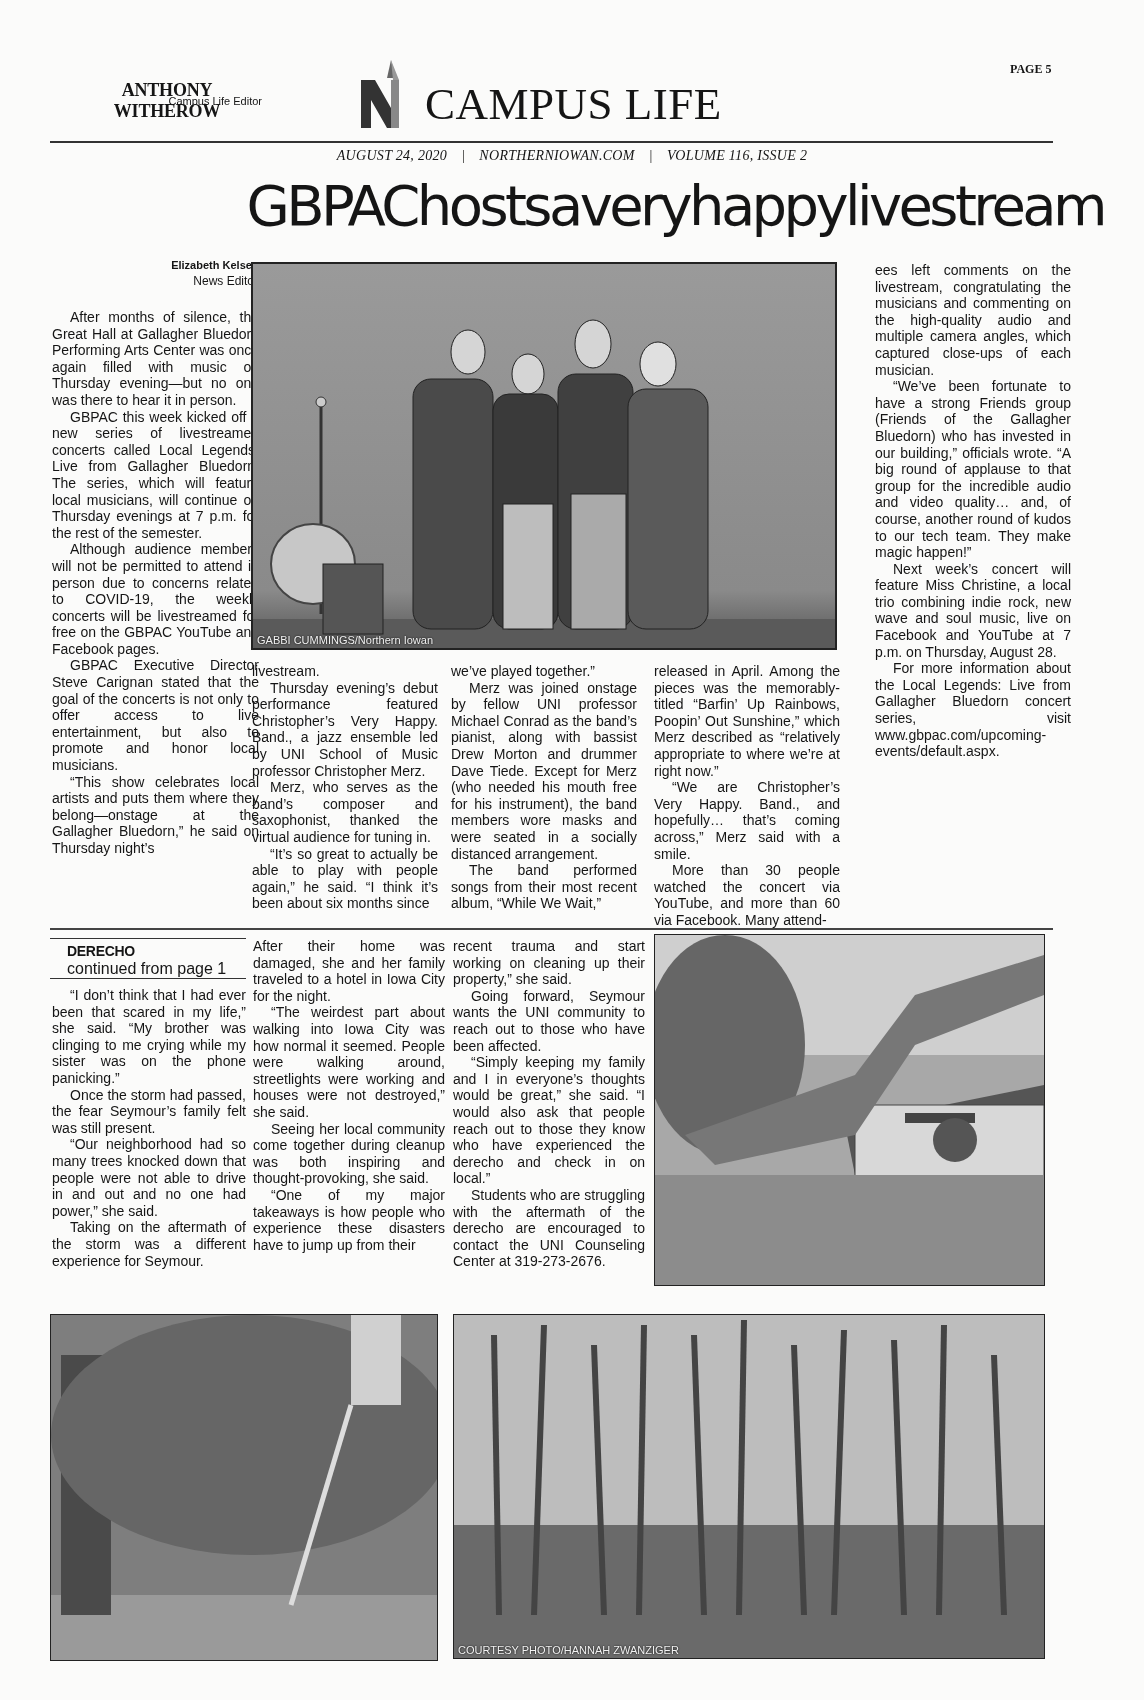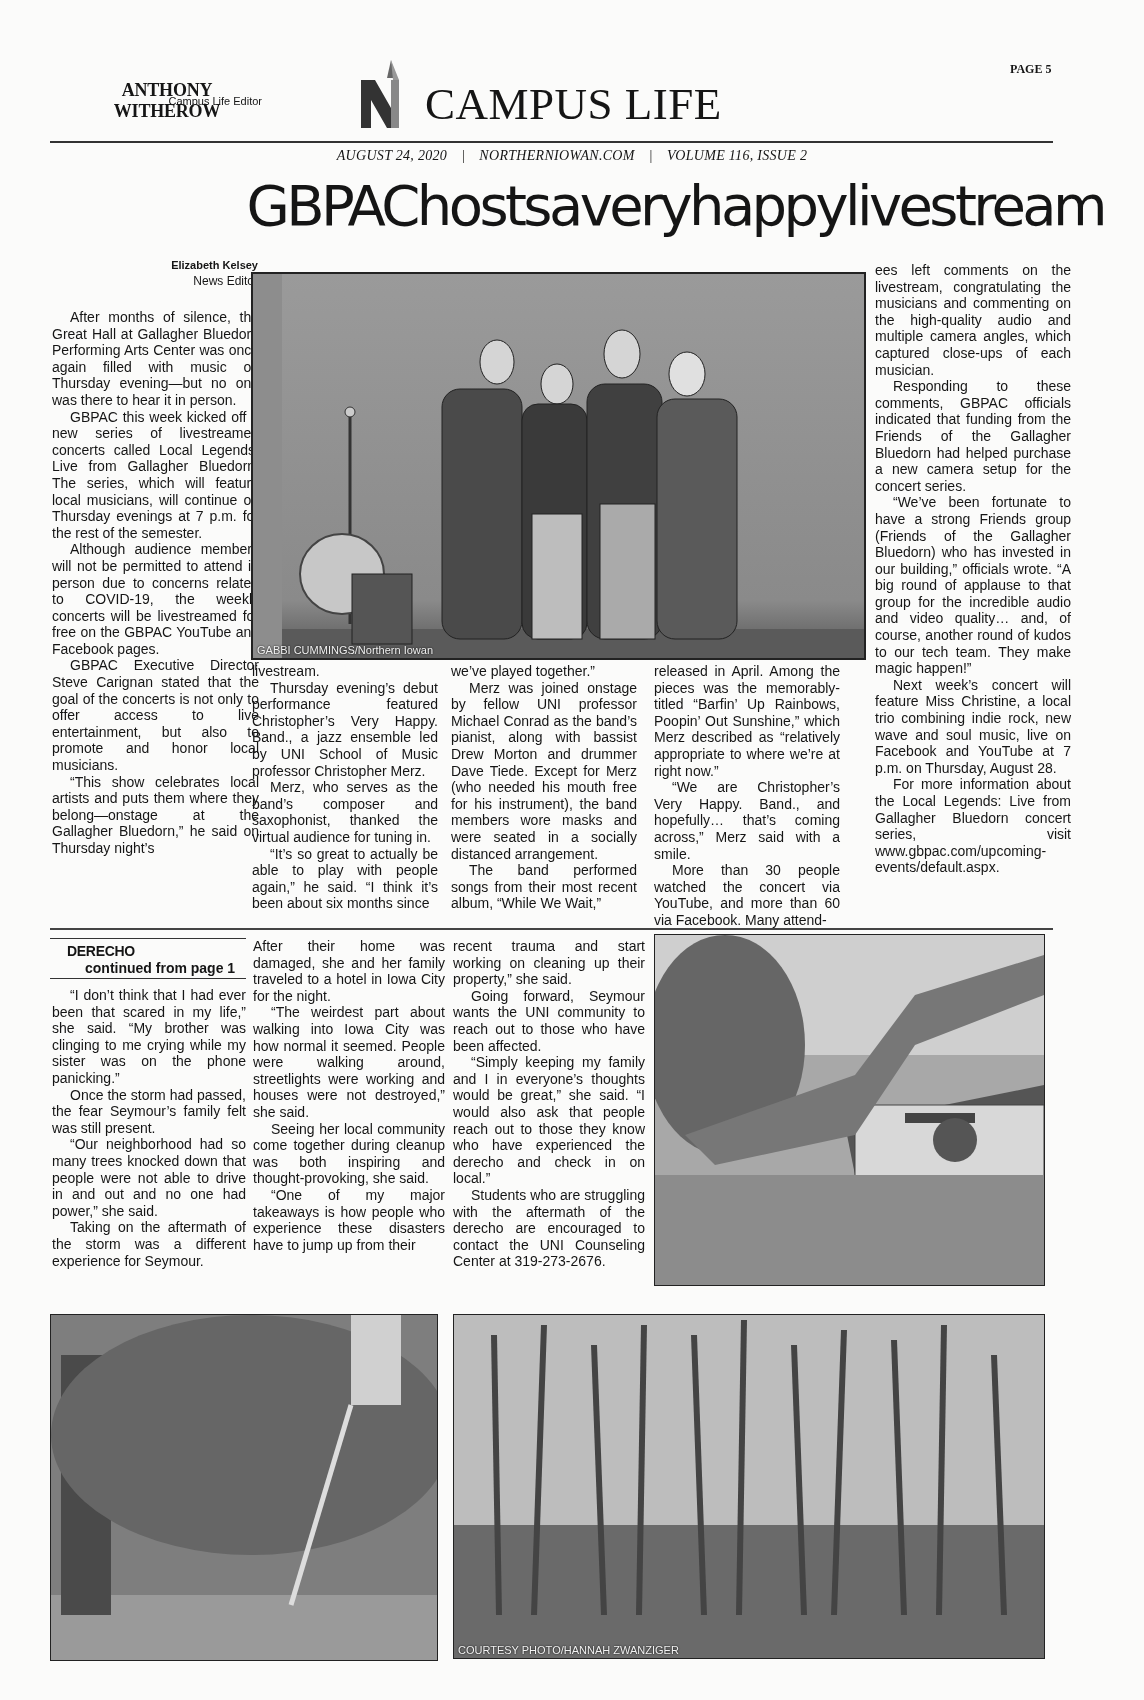--- a/index.html
+++ b/index.html
@@ -23,21 +23,21 @@
   .col { font-family: "Liberation Sans", sans-serif; font-size: 14px; line-height: 16.6px; text-align: justify; hyphens: manual; }
   .col p { margin: 0; text-indent: 18px; }
   .col p.noindent { text-indent: 0; }
 
   .photo { background: #8d8d8d; border: 2px solid #222; overflow: hidden; }
   .photo-credit { position: absolute; left: 4px; bottom: 2px; color: #f2f2f2; font-family: "Liberation Sans", sans-serif; font-size: 11px; text-shadow: 0 0 2px #000; }
   .rule-mid { left: 50px; top: 928px; width: 1003px; height: 2px; background: #444; }
   .jump-box-top { left: 50px; top: 938px; width: 196px; height: 1px; background: #333; }
   .jump-box-bot { left: 50px; top: 978px; width: 196px; height: 1px; background: #333; }
   .jump-title { left: 67px; top: 943px; font-family: "Liberation Sans", sans-serif; font-weight: bold; font-size: 14px; letter-spacing: -0.3px; }
-  .jump-sub { left: 85px; top: 960px; font-family: "Liberation Sans", sans-serif; font-size: 14px; font-weight: bold; }
+  .jump-sub { left: 67px; top: 960px; font-family: "Liberation Sans", sans-serif; font-size: 16px; }
 </style>
 </head>
 <body>
 
 <div class="abs editor-name">ANTHONY WITHEROW</div>
 <div class="abs editor-role">Campus Life Editor</div>
 
 <div class="abs logo">
   <svg width="60" height="70" viewBox="0 0 60 70">
     <polygon points="4,20 18,20 34,48 34,20 42,20 42,68 30,68 14,40 14,68 4,68" fill="#333"></polygon>
@@ -59,21 +59,21 @@
 <div class="abs byline-role">News Editor</div>
 
 <div class="abs col" style="left:52px; top:309px; width:207px;">
   <p>After months of silence, the Great Hall at Gallagher Bluedorn Performing Arts Center was once again filled with music on Thursday evening—but no one was there to hear it in person.</p>
   <p>GBPAC this week kicked off a new series of livestreamed concerts called Local Legends: Live from Gallagher Bluedorn. The series, which will feature local musicians, will continue on Thursday evenings at 7 p.m. for the rest of the semester.</p>
   <p>Although audience members will not be permitted to attend in person due to concerns related to COVID-19, the weekly concerts will be livestreamed for free on the GBPAC YouTube and Facebook pages.</p>
   <p>GBPAC Executive Director Steve Carignan stated that the goal of the concerts is not only to offer access to live entertainment, but also to promote and honor local musicians.</p>
   <p>“This show celebrates local artists and puts them where they belong—onstage at the Gallagher Bluedorn,” he said on Thursday night’s</p>
 </div>
 
-<div class="abs photo" style="left:251px; top:272px; width:582px; height:384px;padding-left:29px;">
+<div class="abs photo" style="left:251px; top:262px; width:582px; height:384px;">
   <svg width="582" height="384" viewBox="0 0 582 384">
     <defs>
       <linearGradient id="bg1" x1="0" y1="0" x2="0" y2="1">
         <stop offset="0" stop-color="#9a9a9a"></stop>
           <stop offset="0.85" stop-color="#8a8a8a"></stop>
           <stop offset="1" stop-color="#555"></stop>
       </linearGradient>
     </defs>
     <rect width="582" height="384" fill="url(#bg1)"></rect>
     <rect x="0" y="355" width="582" height="29" fill="#5a5a5a"></rect>
@@ -115,21 +115,20 @@
 </div>
 
 <div class="abs col" style="left:654px; top:663px; width:186px;">
   <p class="noindent">released in April. Among the pieces was the memorably-titled “Barfin’ Up Rainbows, Poopin’ Out Sunshine,” which Merz described as “relatively appropriate to where we’re at right now.”</p>
   <p>“We are Christopher’s Very Happy. Band., and hopefully… that’s coming across,” Merz said with a smile.</p>
   <p>More than 30 people watched the concert via YouTube, and more than 60 via Facebook. Many attend-</p>
 </div>
 
 <div class="abs col" style="left:857px; top:262px; width:196px;margin-left:18px;">
   <p class="noindent">ees left comments on the livestream, congratulating the musicians and commenting on the high-quality audio and multiple camera angles, which captured close-ups of each musician.</p>
-  <p>Responding to these comments, GBPAC officials indicated that funding from the Friends of the Gallagher Bluedorn had helped purchase a new camera setup for the concert series.</p>
   <p>“We’ve been fortunate to have a strong Friends group (Friends of the Gallagher Bluedorn) who has invested in our building,” officials wrote. “A big round of applause to that group for the incredible audio and video quality… and, of course, another round of kudos to our tech team. They make magic happen!”</p>
   <p>Next week’s concert will feature Miss Christine, a local trio combining indie rock, new wave and soul music, live on Facebook and YouTube at 7 p.m. on Thursday, August 28.</p>
   <p>For more information about the Local Legends: Live from Gallagher Bluedorn concert series, visit www.gbpac.com/upcoming-events/default.aspx.</p>
 </div>
 
 <div class="abs rule-mid"></div>
 
 <div class="abs jump-box-top"></div>
 <div class="abs jump-title">DERECHO</div>
 <div class="abs jump-sub">continued from page 1</div>

